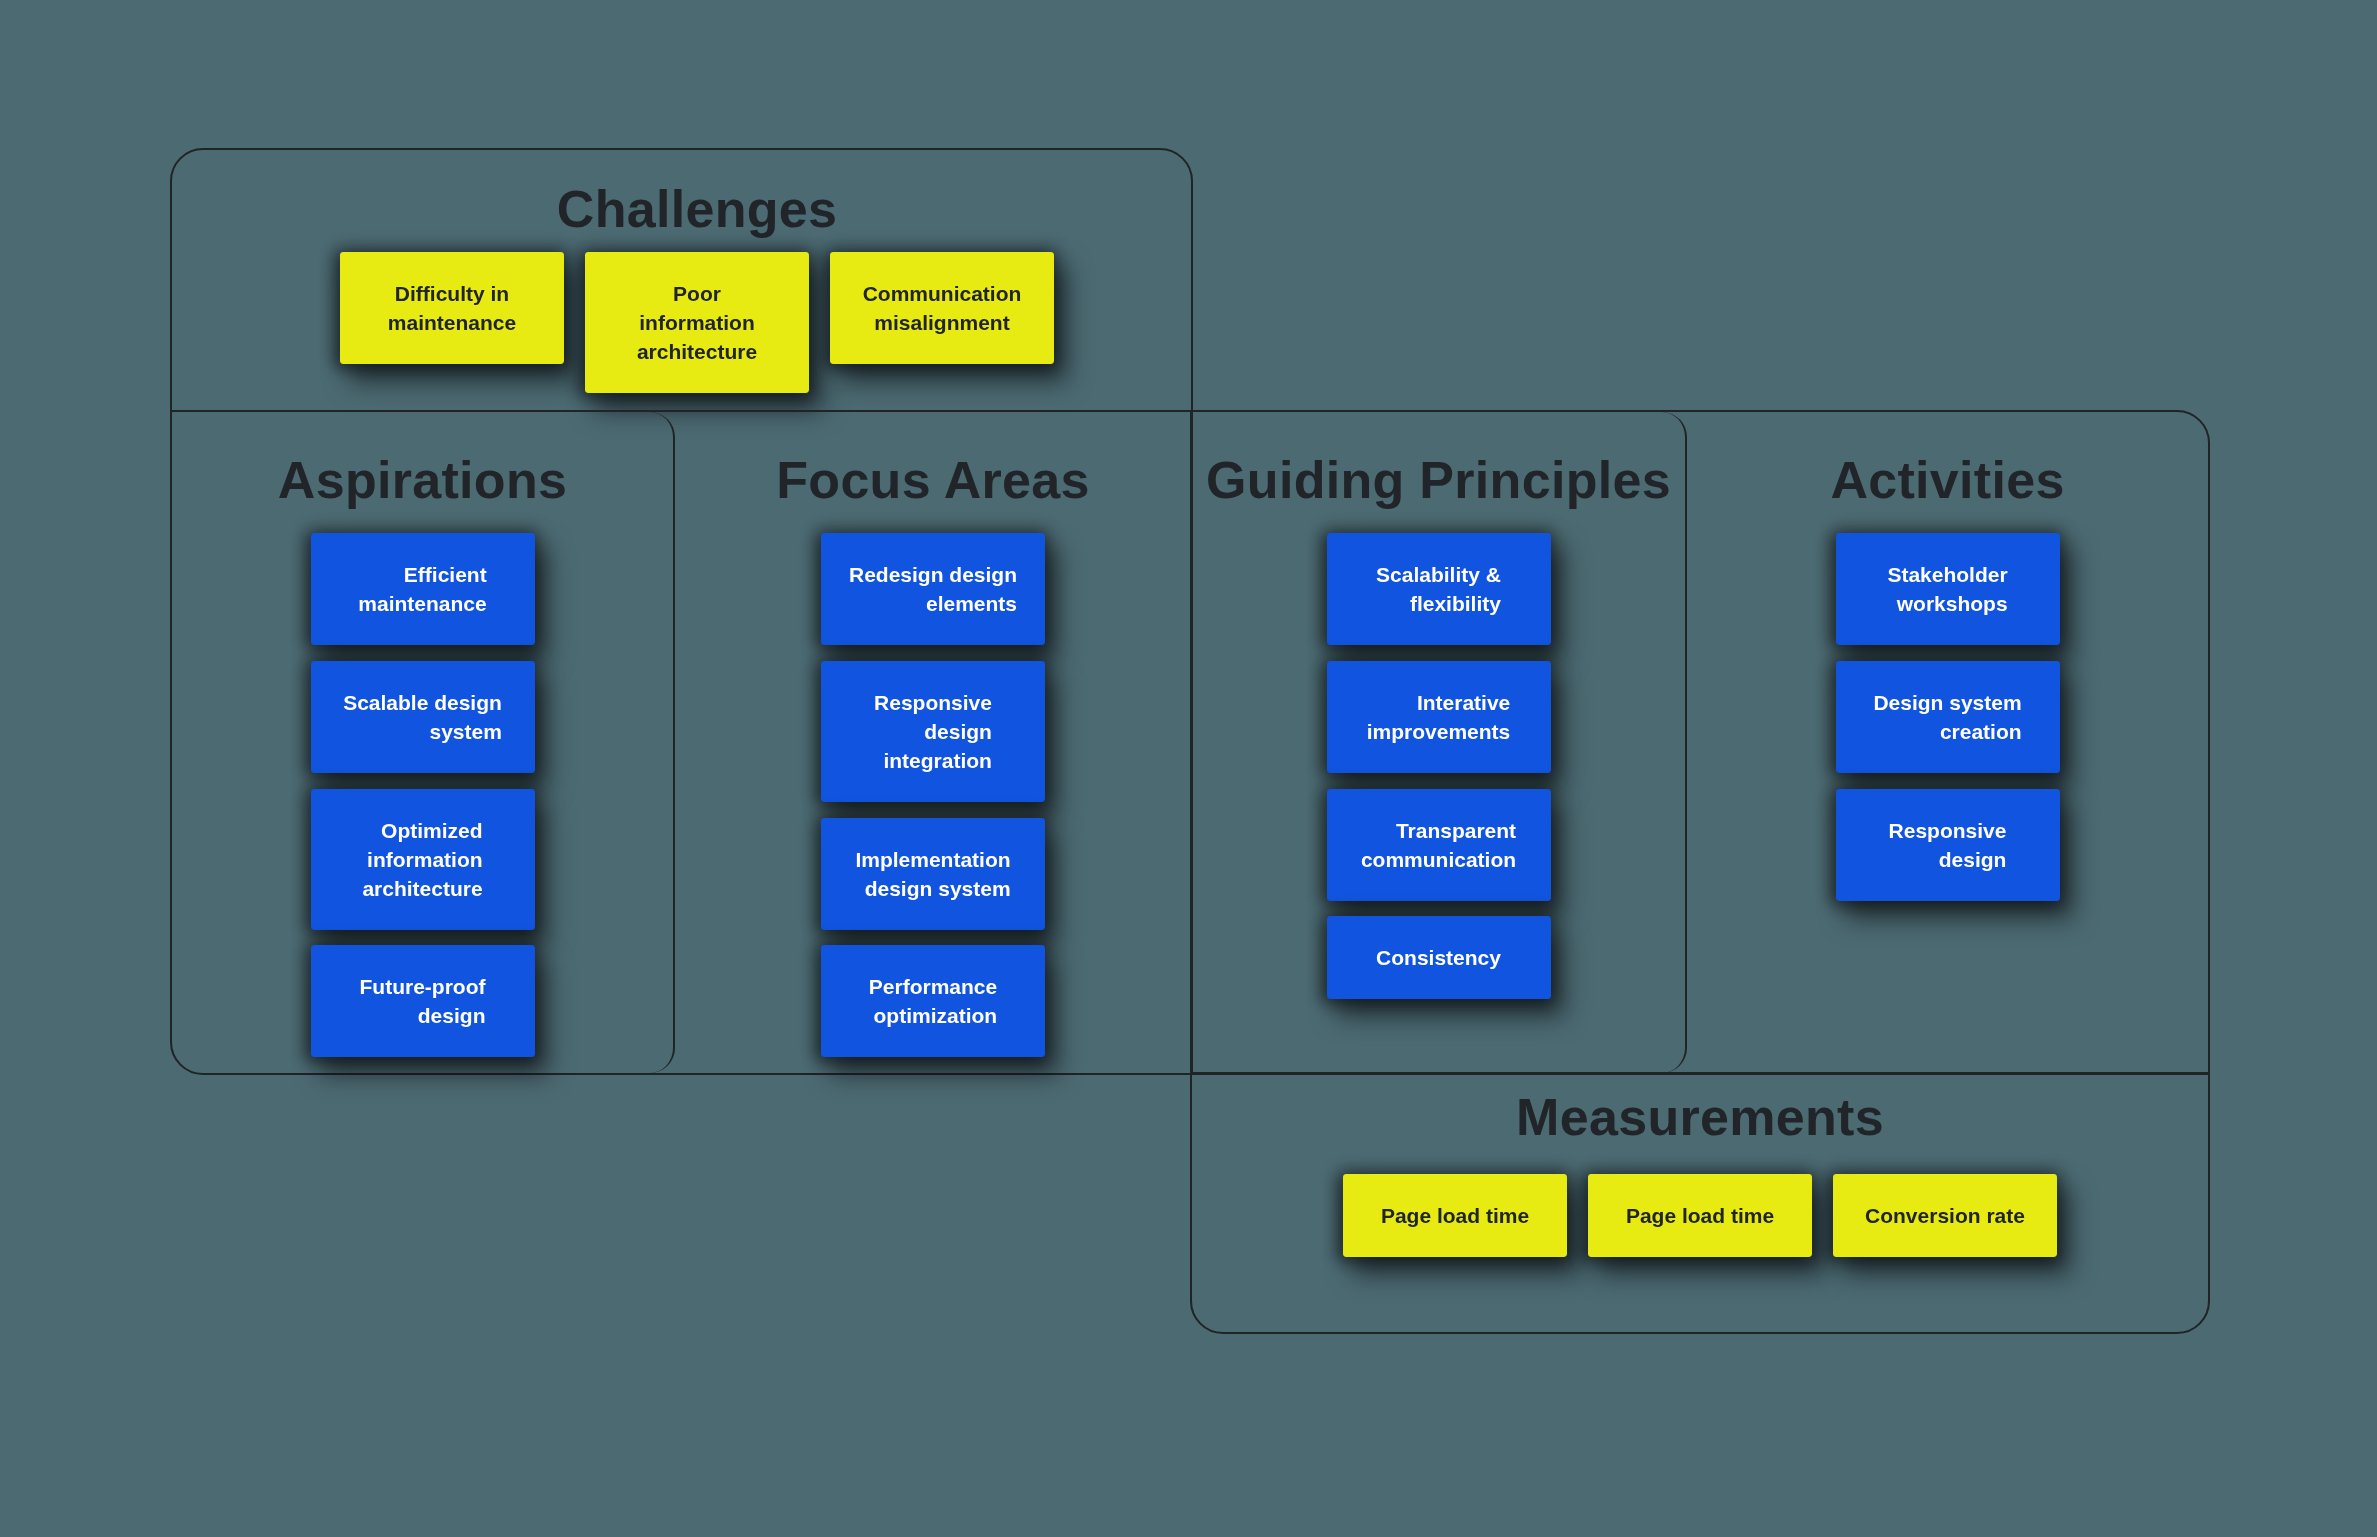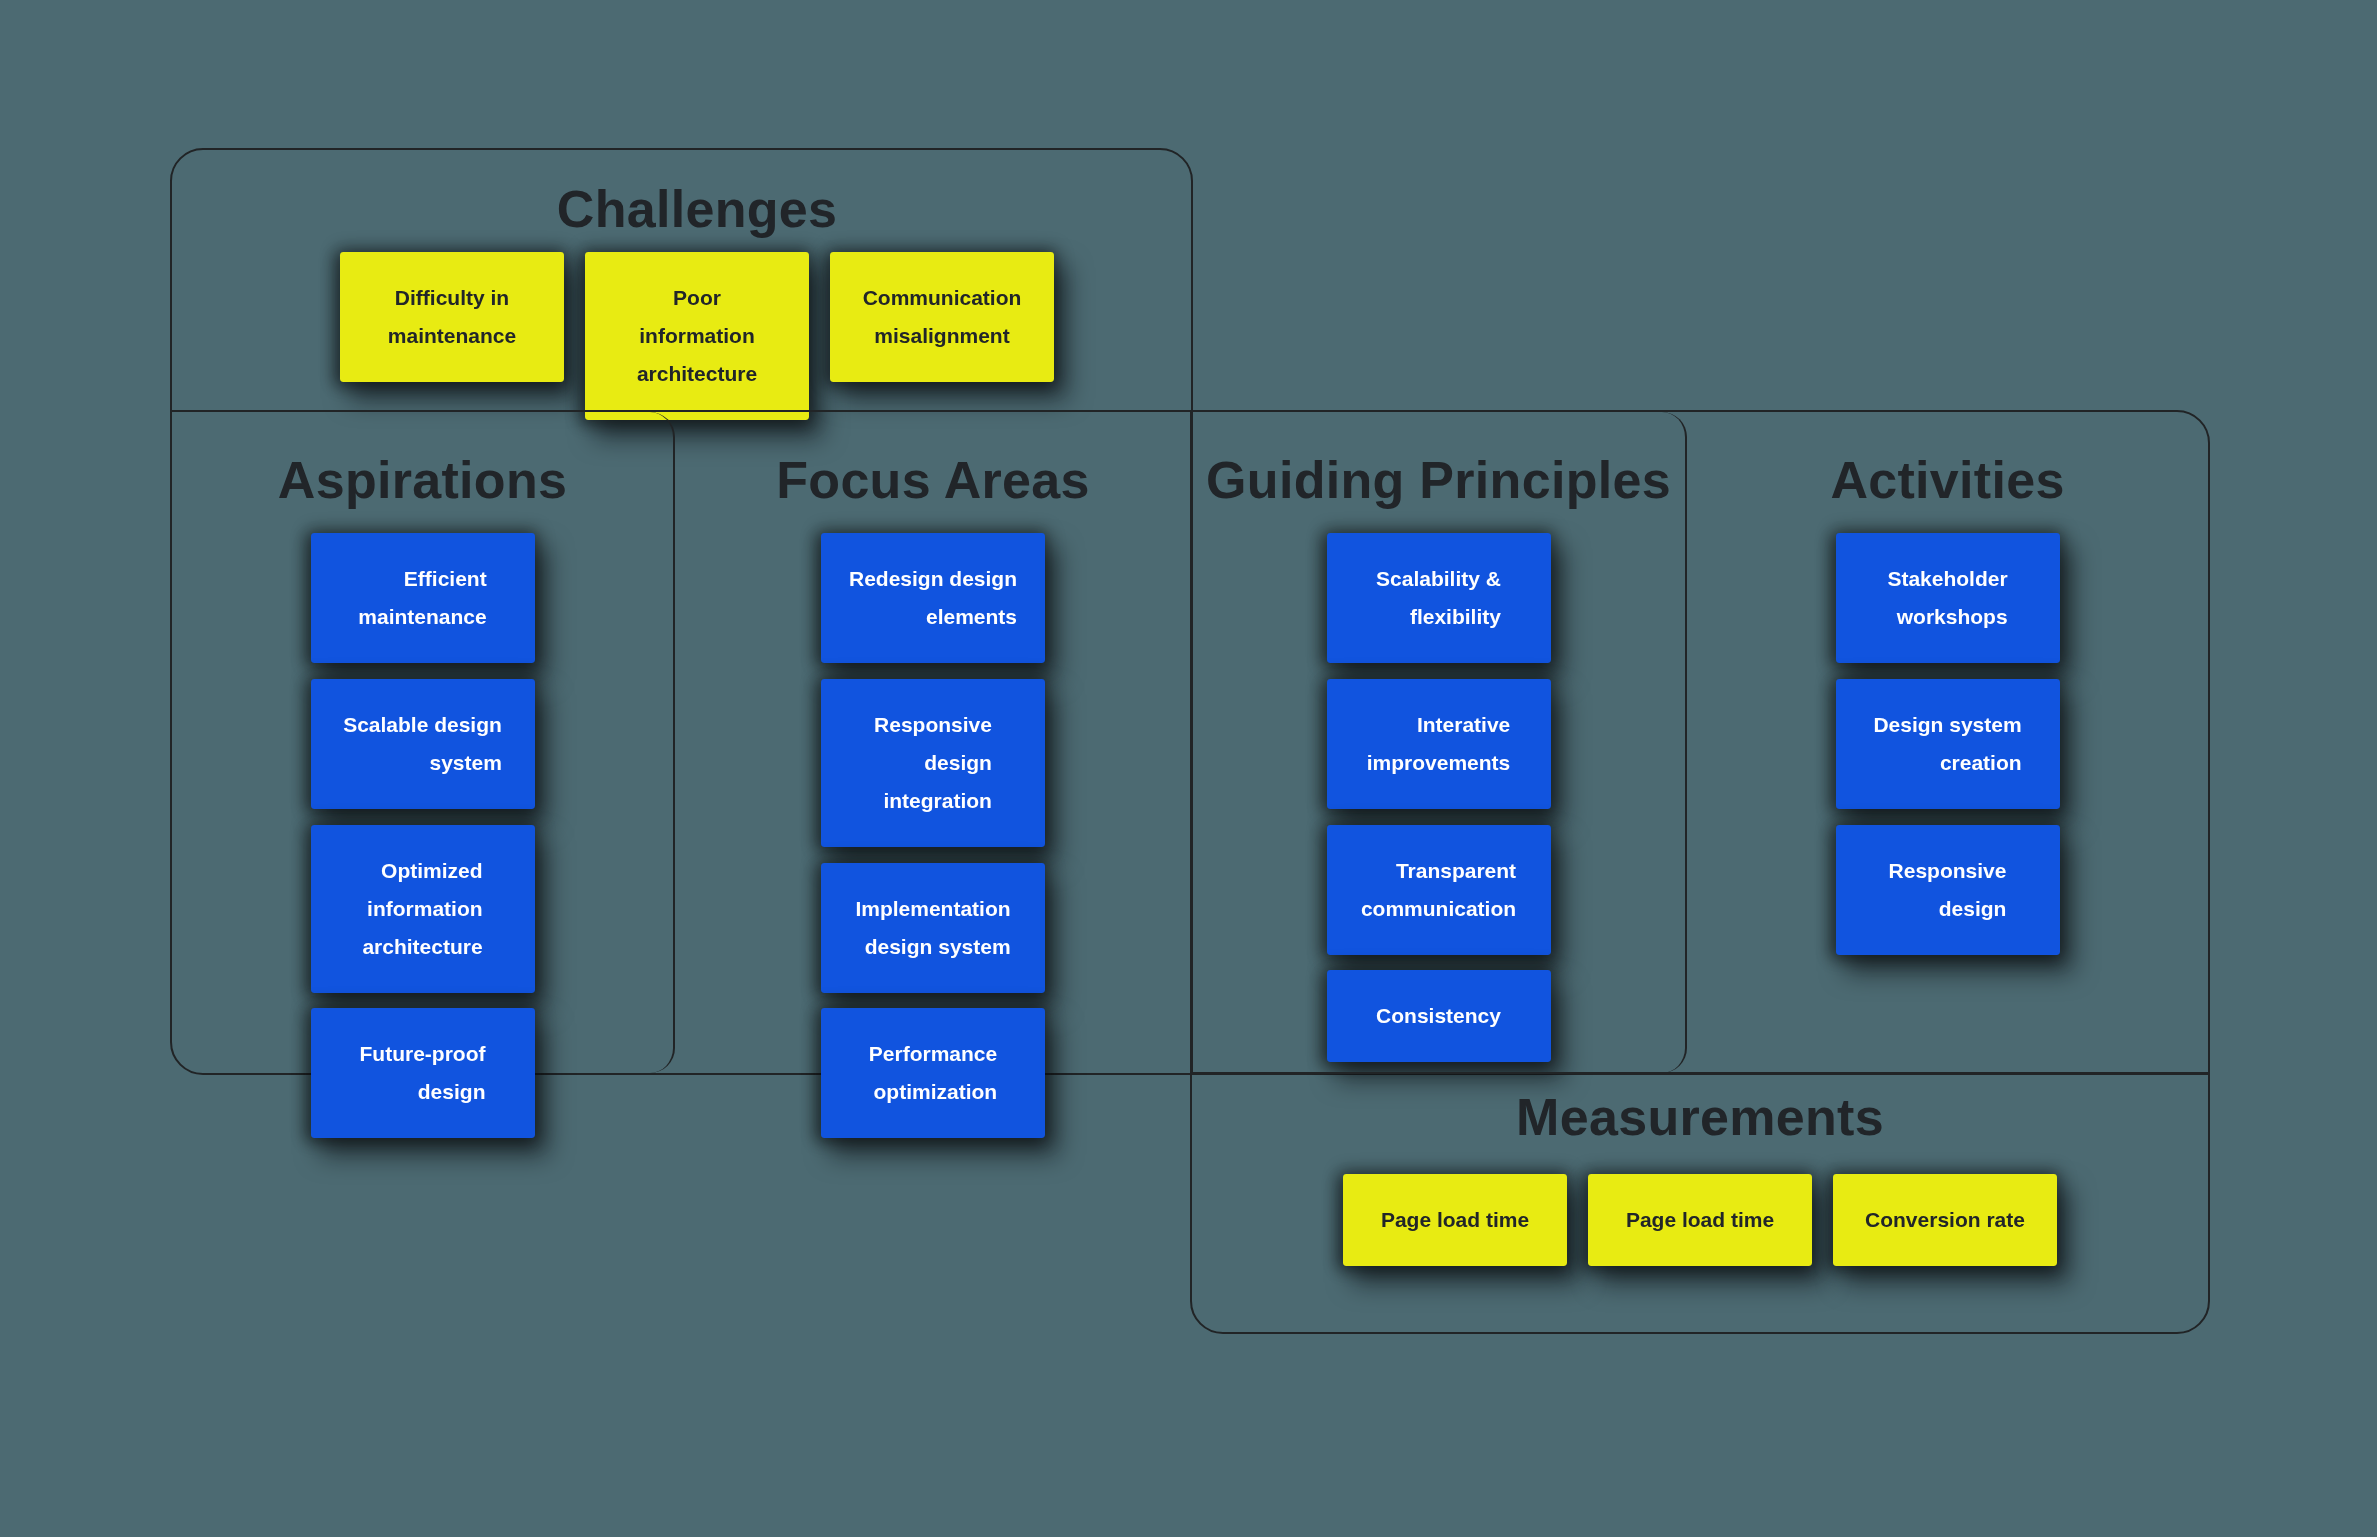--- a/index.html
+++ b/index.html
@@ -65,21 +65,21 @@
 
   .card {
     width: 224px;
     padding: 27px 12.2px;
     display: flex;
     align-items: center;
     justify-content: center;
     text-align: center;
     white-space: pre-line;
     font-size: 21px;
-    line-height: 38px;
+    line-height: 29px;
     font-weight: 700;
     border-radius: 3.4px;
     box-shadow:
       0 0 16.3px 3.4px rgba(8, 10, 12, 0.45),
       11px 16.3px 24.5px 1.4px rgba(8, 10, 12, 0.55),
       -5.4px 2.7px 13.6px rgba(8, 10, 12, 0.30);
   }
   .card.yellow { background: var(--yellow, #E8EB12); color: var(--ink, #212529); }
   .card.blue   { background: var(--blue, #1154DF);  color: var(--text-light, #FFFFFF); text-align: right; }
 </style>

